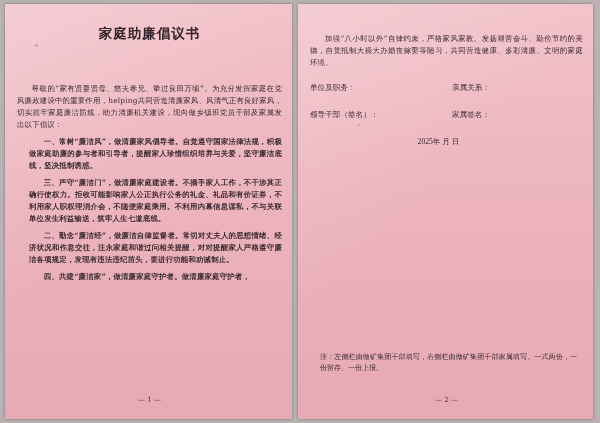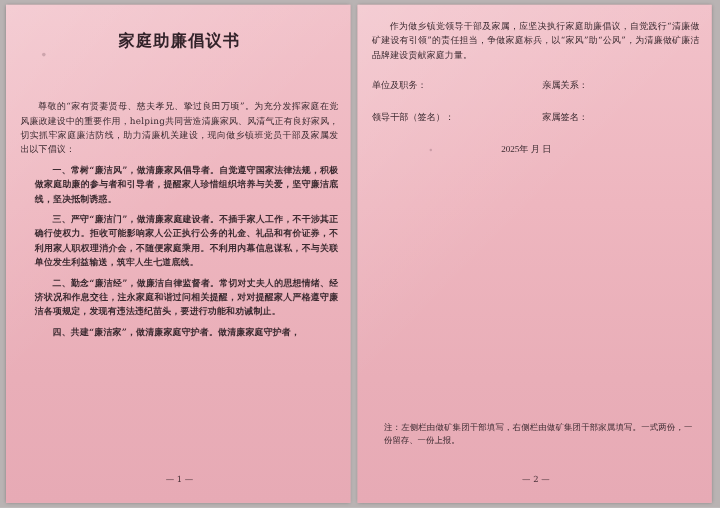--- a/index.html
+++ b/index.html
@@ -140,21 +140,21 @@
       <p class="para indent bold spaced">二、勤念“廉洁经”，做廉洁自律监督者。常切对丈夫人的思想情绪、经济状况和作息交往，注永家庭和谐过问相关提醒，对对提醒家人严格遵守廉洁各项规定，发现有违法违纪苗头，要进行功能和劝诫制止。</p>
       <p class="para indent bold spaced">四、共建“廉洁家”，做清廉家庭守护者。做清廉家庭守护者，</p>
       <div class="page-num">— 1 —</div>
     </div>
     <div class="speck" style="width:3px;height:3px;top:40px;left:30px;"></div>
     <div class="speck" style="width:2px;height:2px;top:200px;left:250px;"></div>
   </div>
 
   <div class="page" id="page-right">
     <div class="inner">
-      <p class="para indent spaced">作为做乡镇党领导干部及家属，应坚决执行家庭助廉倡议，自觉践行“清廉做矿建设有引领”的责任担当，争做家庭标兵，以“家风”助“公风”，为清廉做矿廉洁品牌建设贡献家庭力量。</p>
+      <p class="para indent" style="margin-top:22px;">加强“八小时以外”自律约束，严格家风家教。发扬艰苦奋斗、勤俭节约的美德，自觉抵制大操大办婚丧嫁娶等陋习，共同营造健康、多彩清廉、文明的家庭环境。</p>
 
       <div class="form-block">
         <div class="form-row">
           <span class="lf">单位及职务：</span>
           <span class="rt">亲属关系：</span>
         </div>
         <div class="form-row">
           <span class="lf">领导干部（签名）：</span>
           <span class="rt">家属签名：</span>
         </div>

